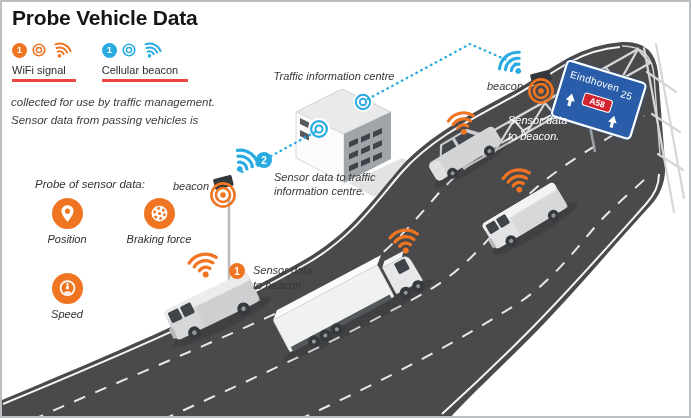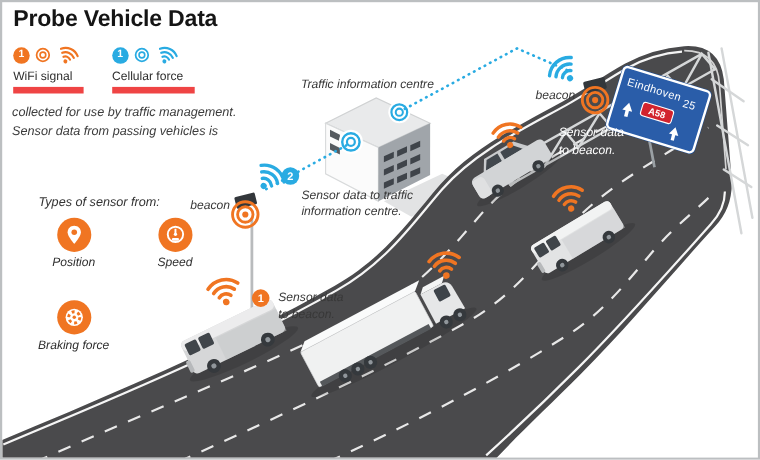--- a/index.html
+++ b/index.html
@@ -9,21 +9,21 @@
     font-family:"Liberation Sans",sans-serif;
   }
   .abs{position:absolute;}
   .title{left:10px;top:4px;font-size:21px;font-weight:bold;color:#151515;letter-spacing:-0.2px;z-index:3;}
   .legend{left:10px;top:38px;display:flex;gap:26px;z-index:3;}
   .lg{display:flex;flex-direction:column;}
   .lg-icons{display:flex;align-items:center;gap:4px;height:20px;}
   .badge{width:15px;height:15px;border-radius:50%;color:#fff;font-size:9.5px;font-weight:bold;
     display:flex;align-items:center;justify-content:center;line-height:1;}
   .badge.orange{background:#f07522;} .badge.blue{background:#29abe2;}
-  .lg-label{font-size:11px;color:#2e2e2e;padding:3px 10px 3px 0;border-bottom:6px solid #ef4444;margin-top:1px;}
+  .lg-label{font-size:11px;color:#2e2e2e;padding:3px 10px 3px 0;border-bottom:3px solid #ef4444;margin-top:1px;}
   .desc{left:9px;top:92px;font-style:italic;font-size:11.5px;color:#3c3c3c;line-height:1.55;z-index:3;}
   .sensors{left:33px;top:176px;z-index:3;}
   .sensors-h{font-style:italic;font-size:11.5px;color:#333;margin-bottom:8px;}
   .sgrid{display:grid;grid-template-columns:64px 64px;column-gap:6px;row-gap:10px;gap:28px;}
   .sensor{display:flex;flex-direction:column;align-items:center;width:64px;}
   .sensor .ic{width:31px;height:31px;border-radius:50%;background:#f07522;color:#f07522;
     display:flex;align-items:center;justify-content:center;}
   .sensor .lab{margin-top:4px;font-style:italic;font-size:11px;color:#2e2e2e;white-space:nowrap;}
   svg.diagram{position:absolute;left:0;top:0;z-index:1;}
   .tl{font-family:"Liberation Sans",sans-serif;font-style:italic;font-size:11px;fill:#383838;}
@@ -288,52 +288,52 @@
     <div class="lg">
       <div class="lg-icons">
         <span class="badge blue">1</span>
         <svg width="16" height="16" viewBox="0 0 24 24" style="color:#29abe2">
             <use href="#sym-ring"></use>
           </svg>
         <svg width="22" height="18" viewBox="0 0 24 20" style="color:#29abe2;transform:rotate(24deg)">
             <use href="#sym-wifi"></use>
           </svg>
       </div>
-      <div class="lg-label">Cellular force</div>
+      <div class="lg-label">Cellular beacon</div>
     </div>
   </div>
 
   <div class="abs desc">
     <div>collected for use by traffic management.</div>
     <div>Sensor data from passing vehicles is</div>
   </div>
 
   <div class="abs sensors">
-    <div class="sensors-h">Types of sensor from:</div>
+    <div class="sensors-h">Probe of sensor data:</div>
     <div class="sgrid">
       <div class="sensor">
         <span class="ic">
             <svg width="21" height="21" viewBox="0 0 24 24">
               <use href="#sym-pin"></use>
             </svg>
           </span>
         <span class="lab">Position</span>
       </div>
       <div class="sensor">
         <span class="ic">
             <svg width="21" height="21" viewBox="0 0 24 24">
+              <use href="#sym-brake"></use>
+            </svg>
+          </span>
+        <span class="lab">Braking force</span>
+      </div>
+      <div class="sensor">
+        <span class="ic">
+            <svg width="21" height="21" viewBox="0 0 24 24">
               <use href="#sym-speed"></use>
             </svg>
           </span>
         <span class="lab">Speed</span>
       </div>
-      <div class="sensor">
-        <span class="ic">
-            <svg width="21" height="21" viewBox="0 0 24 24">
-              <use href="#sym-brake"></use>
-            </svg>
-          </span>
-        <span class="lab">Braking force</span>
-      </div>
     </div>
   </div>
 
 </div>
 
 </body></html>

